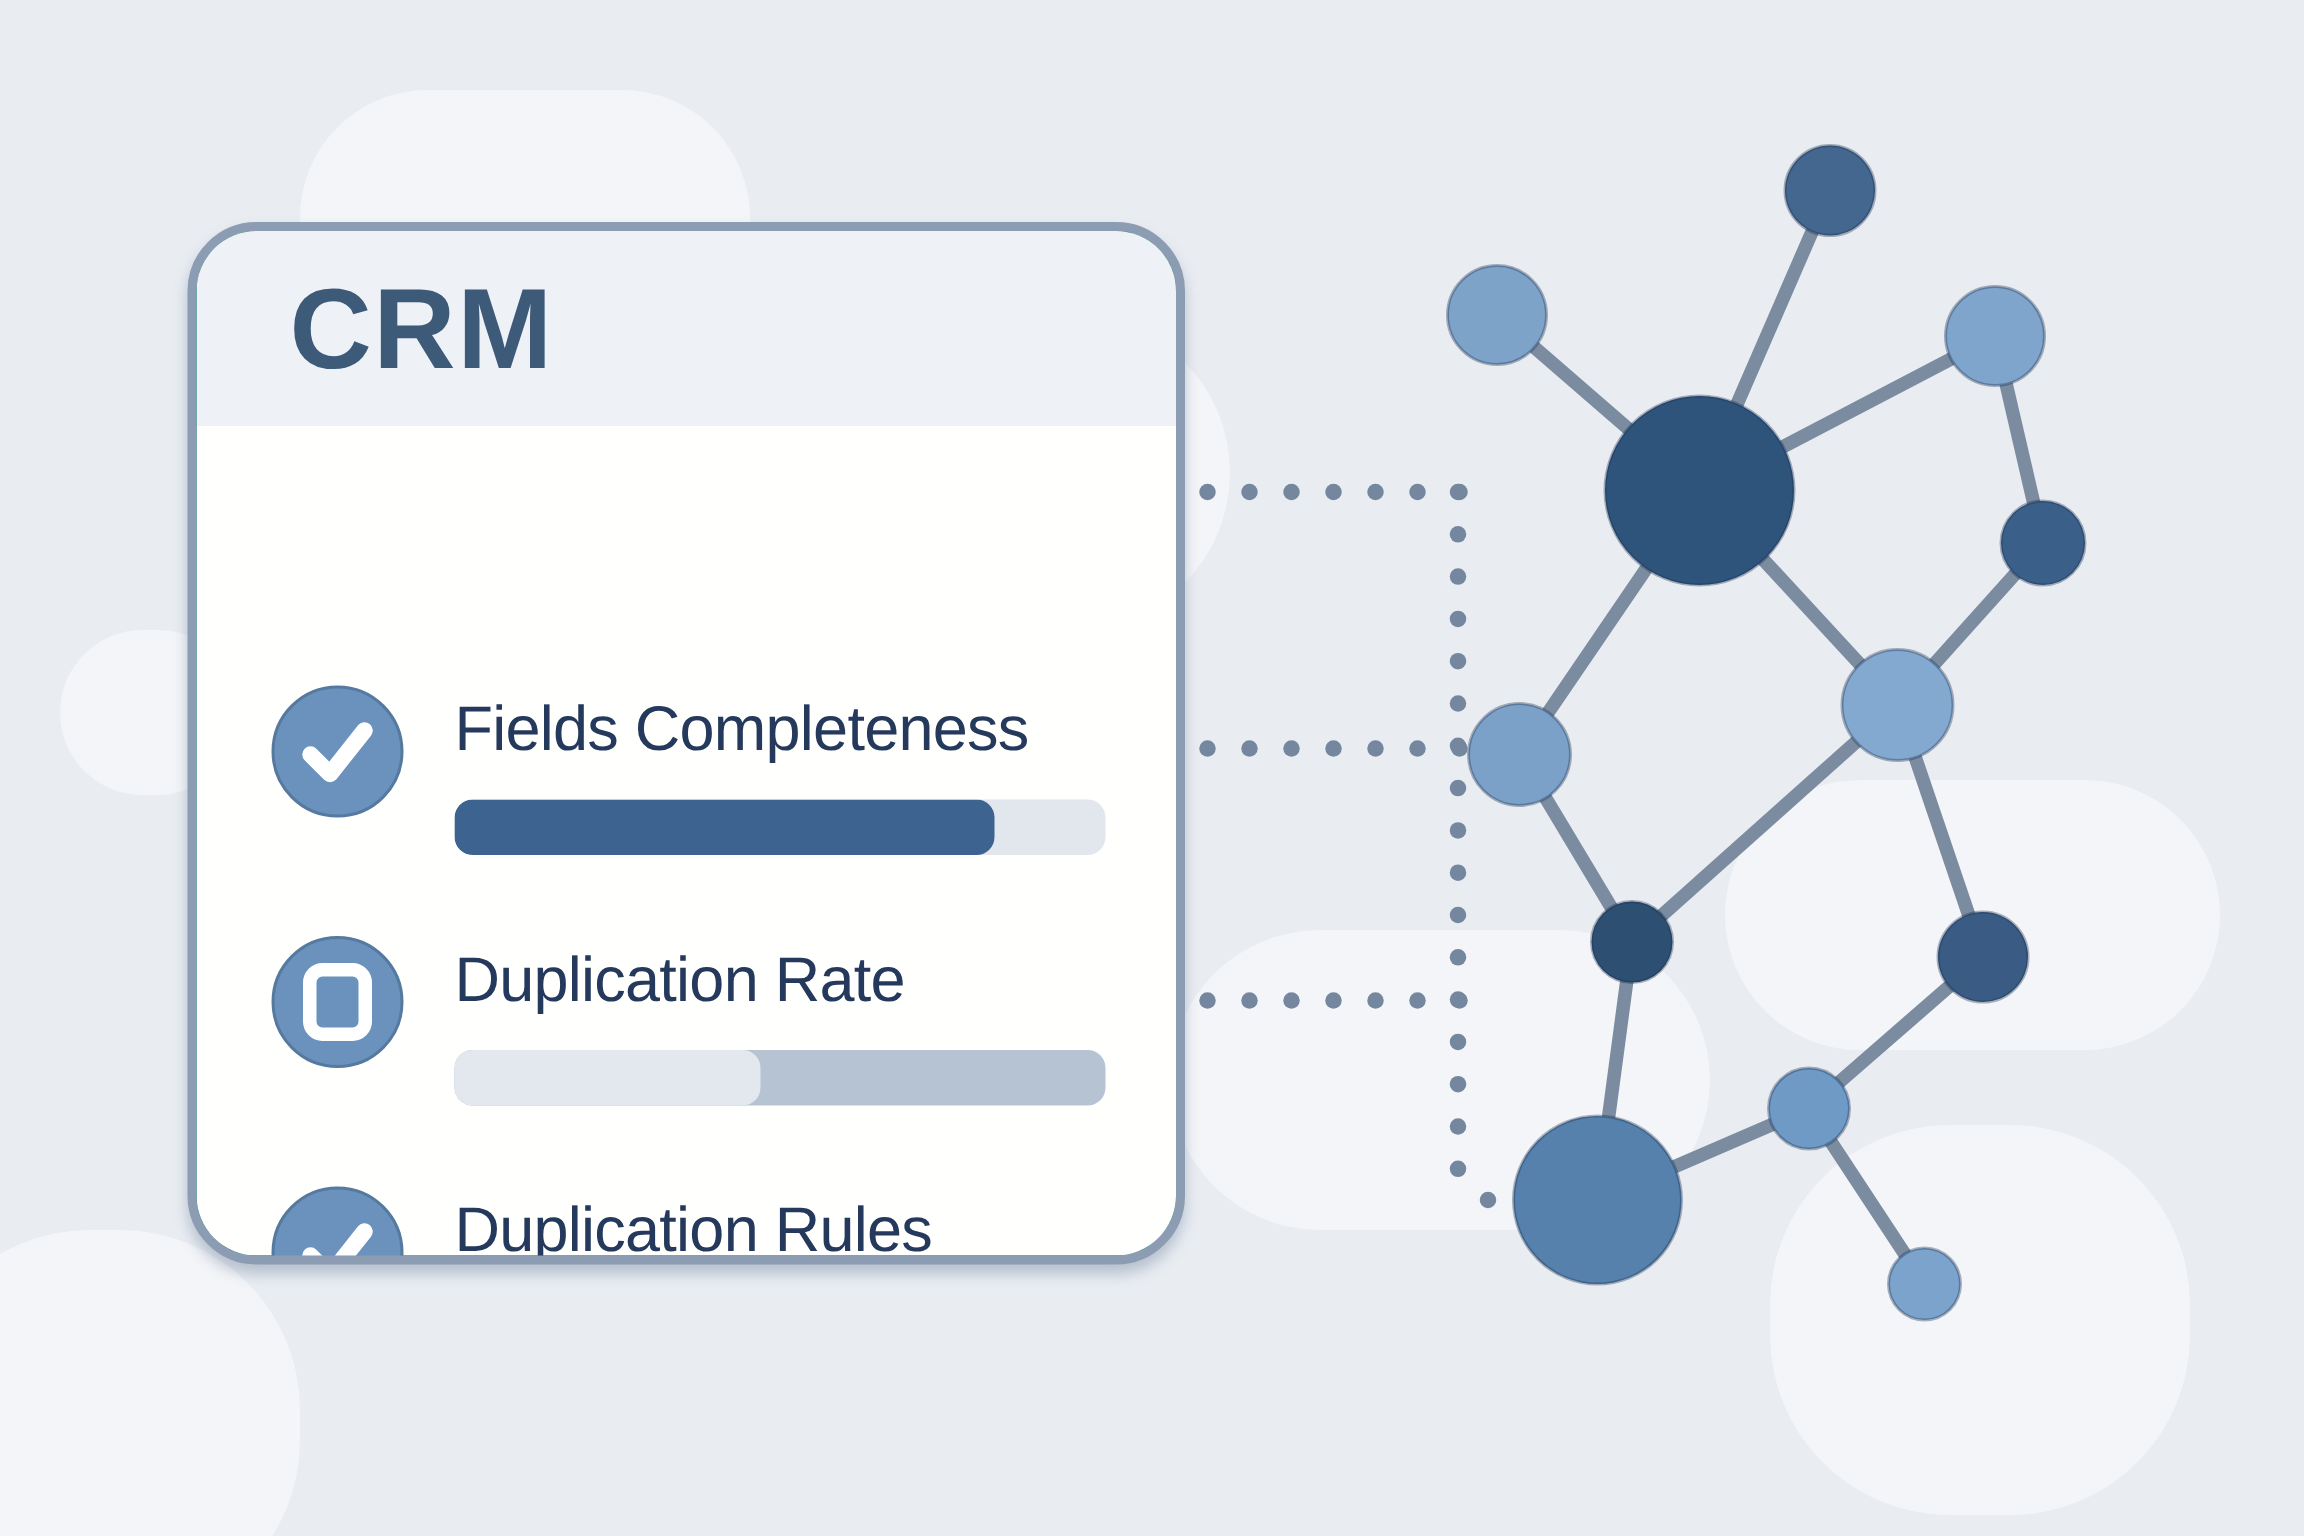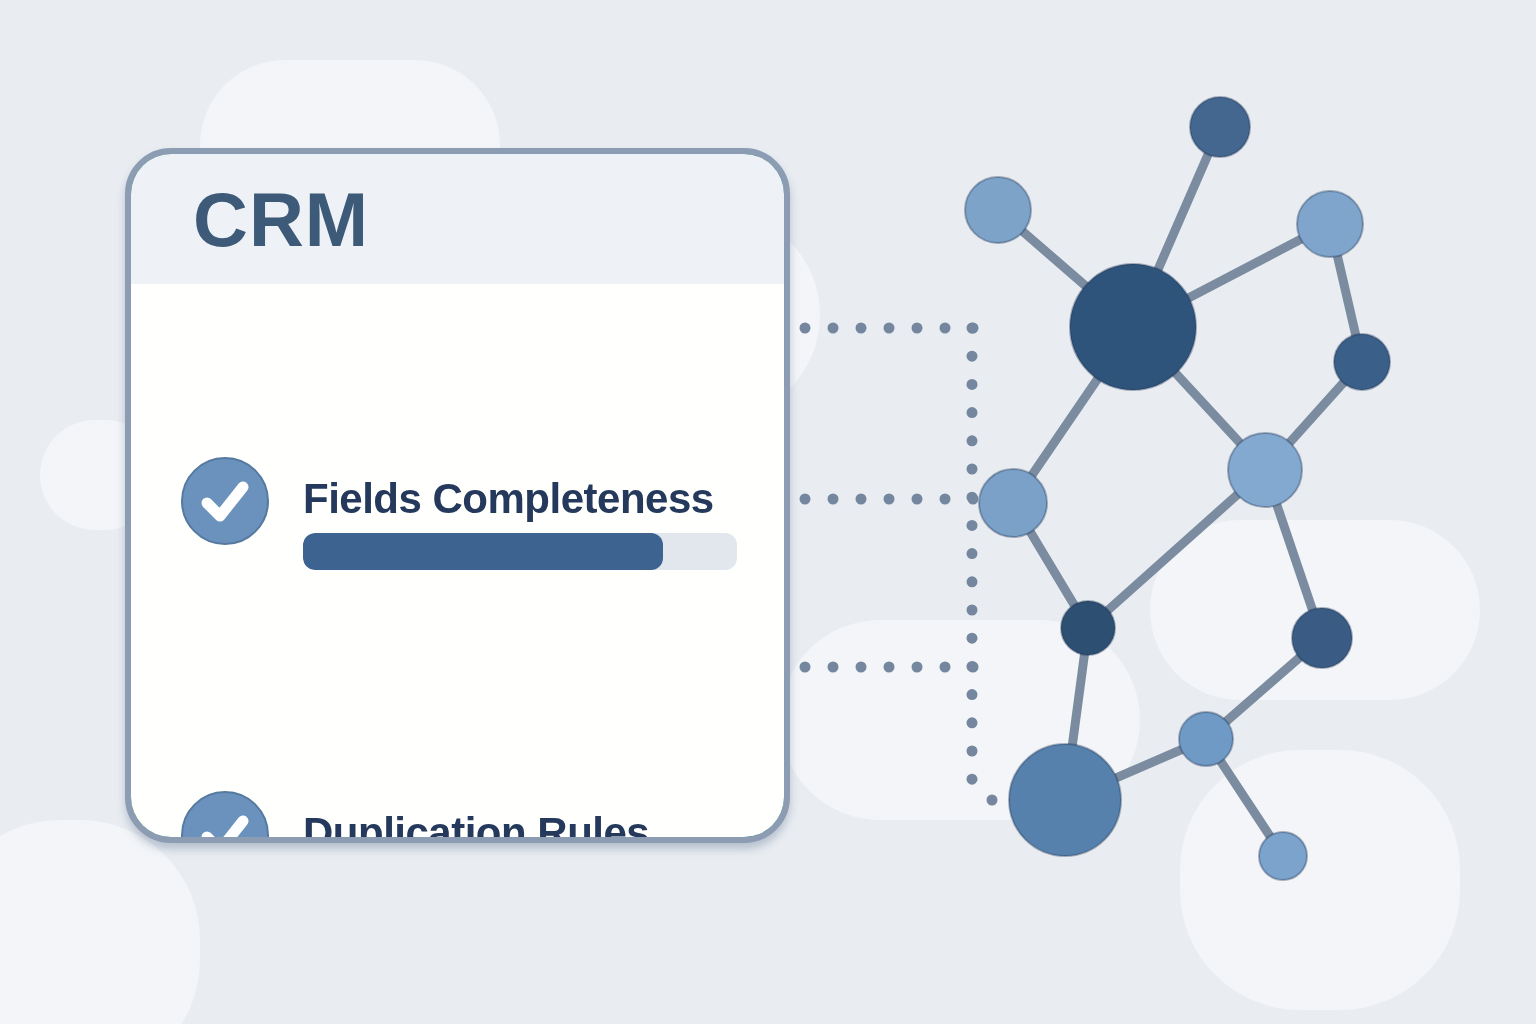--- a/index.html
+++ b/index.html
@@ -43,21 +43,21 @@
     background:#6a92bd;border:2px solid #55799f;box-sizing:border-box;
   }
   .glyph-check{position:absolute;left:16px;top:18px;width:52px;height:48px;}
   .glyph-square{
     position:absolute;left:19px;top:16px;width:46px;height:52px;
     border:9px solid #ffffff;border-radius:13px;box-sizing:border-box;
   }
 
   .row-label{
     position:absolute;left:172px;top:5px;line-height:48px;
-    font-size:42px;font-weight:bold;color:#24395b;letter-spacing:-0.5px;margin-top:13px;
+    font-size:42px;font-weight:normal;color:#24395b;letter-spacing:-0.5px;
   }
   .bar{
     position:absolute;left:172px;top:76px;width:434px;height:37px;
     border-radius:12px;background:#e2e7ee;overflow:hidden;
   }
   .bar-fill{position:absolute;left:0;top:0;bottom:0;width:50%;border-radius:12px;}
 
   
   #net{position:absolute;left:0;top:0;width:1536px;height:1024px;}
 </style>
@@ -152,20 +152,30 @@
           <path d="M8 26 L21 39 L44 10" fill="none" stroke="#ffffff" stroke-width="11" stroke-linecap="round" stroke-linejoin="round"></path>
         </svg>
 
       </div>
       <div class="row-label">Fields Completeness</div>
       <div class="bar" style="background: rgb(226, 231, 238);">
         <div class="bar-fill" style="width: 83%; background: rgb(61, 99, 144);"></div>
       </div>
     </div>
 
+    <div class="row r1">
+      <div class="icon-circle type-square">
+
+        <div class="glyph-square"></div>
+      </div>
+      <div class="row-label">Duplication Rate</div>
+      <div class="bar" style="background: rgb(181, 195, 211);">
+        <div class="bar-fill" style="width: 47%; background: rgb(227, 232, 239);"></div>
+      </div>
+    </div>
 
     <div class="row r2">
       <div class="icon-circle type-check">
         <svg class="glyph-check" viewBox="0 0 52 48">
           <path d="M8 26 L21 39 L44 10" fill="none" stroke="#ffffff" stroke-width="11" stroke-linecap="round" stroke-linejoin="round"></path>
         </svg>
 
       </div>
       <div class="row-label">Duplication Rules</div>
 

